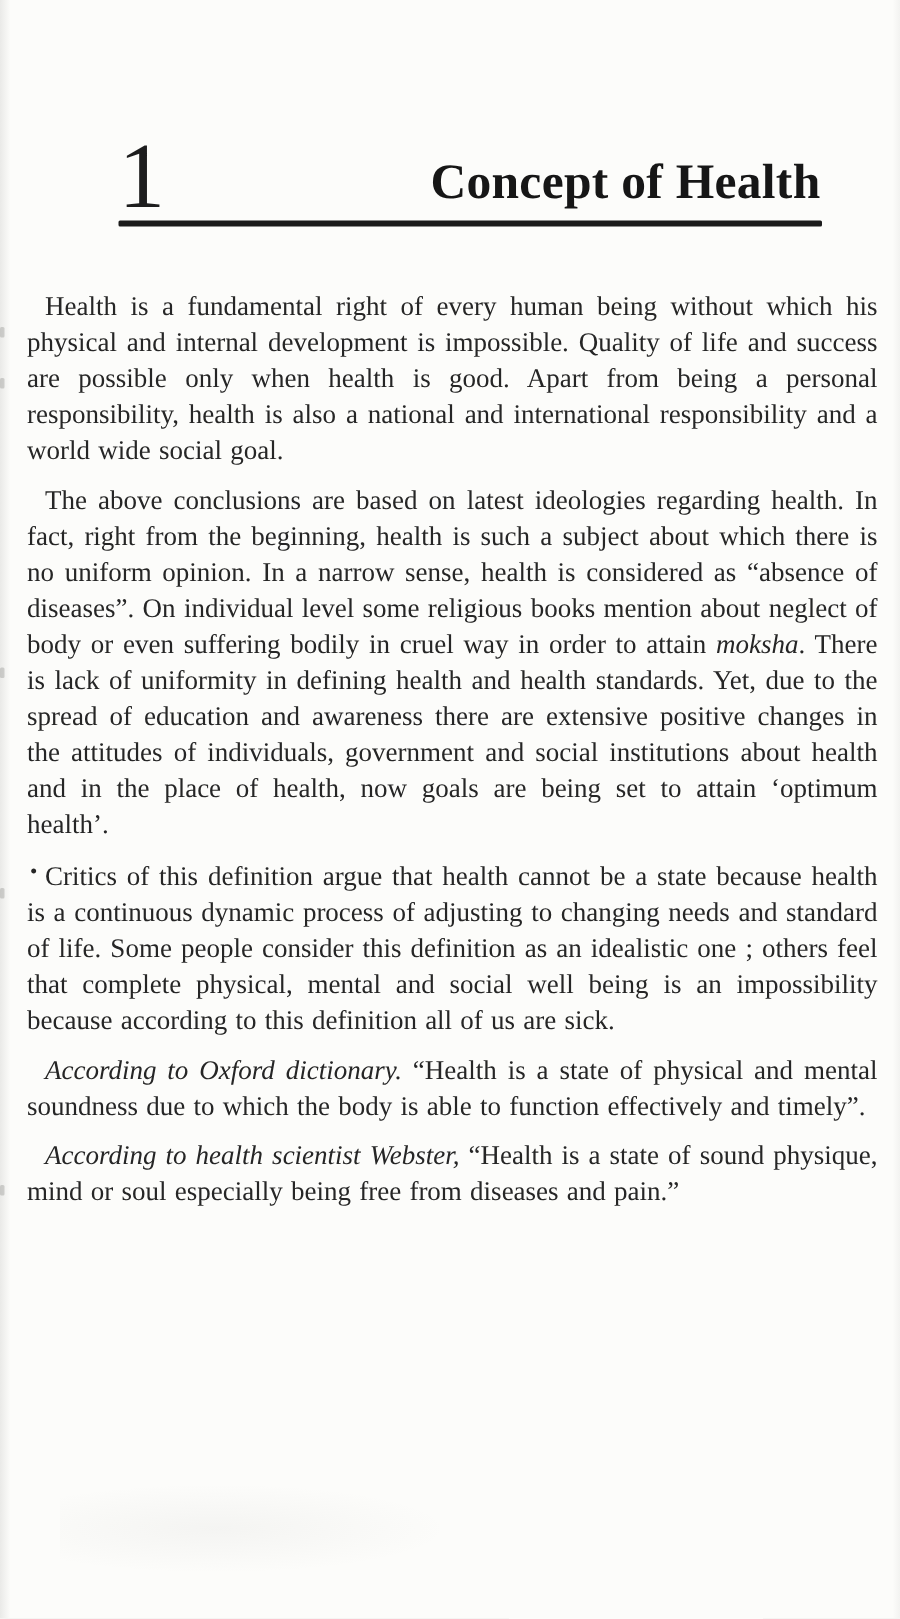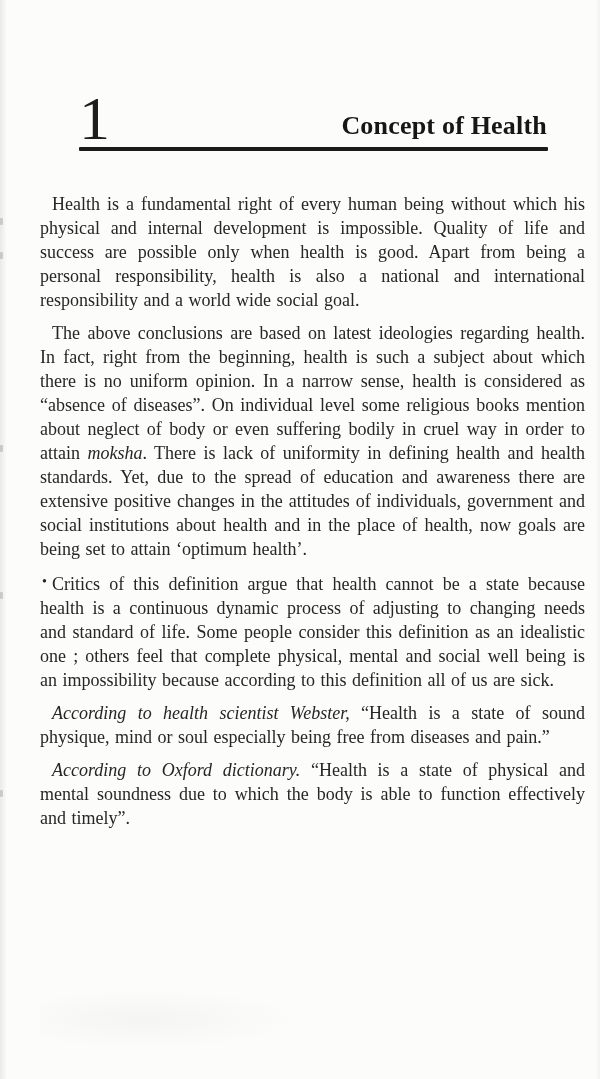--- a/index.html
+++ b/index.html
@@ -53,40 +53,40 @@
     font-size: 62px;
     line-height: 1;
     font-weight: 400;
     color: #1d1d1d;
     letter-spacing: 0;
   }
   .chapter-title {
     position: absolute;
     right: 0;
     bottom: 7px;
-    font-size: 26px;
+    font-size: 33px;
     line-height: 1;
     font-weight: 700;
     color: #161616;
     letter-spacing: 0.2px;
     margin-left: 28px;
   }
   .header-rule {
     position: absolute;
     left: 79px;
     top: 147px;
     width: 469px;
     height: 4px;
     background: #1b1b1b;
     border-radius: 1px;
   }
   
   .body-text {
     position: absolute;
-    left: 40px;
+    left: 18px;
     right: 15px;
     top: 192px;
   }
   .para {
     margin: 0 0 9px 0;
     font-size: 18px;
     line-height: 24px;
     text-align: justify;
     text-indent: 12px;
     word-spacing: 1px;
@@ -126,17 +126,17 @@
     <div class="chapter-num">1</div>
     <div class="chapter-title">Concept of Health</div>
   </header>
   <div class="header-rule"></div>
 
   <main class="body-text">
       <p class="para body"><span>Health is a fundamental right of every human being without which his physical and internal development is impossible. Quality of life and success are possible only when health is good. Apart from being a personal responsibility, health is also a national and international responsibility and a world wide social goal.</span></p>
       <p class="para body"><span>The above conclusions are based on latest ideologies regarding health. In fact, right from the beginning, health is such a subject about which there is no uniform opinion. In a narrow sense, health is considered as “absence of diseases”. On individual level some religious books mention about neglect of body or even suffering bodily in cruel way in order to attain </span><span class="it">moksha</span><span>. There is lack of uniformity in defining health and health standards. Yet, due to the spread of education and awareness there are extensive positive changes in the attitudes of individuals, government and social institutions about health and in the place of health, now goals are being set to attain ‘optimum health’.</span></p>
       <p class="para bullet"><span class="bullet-marker">•</span></p>
       <p class="para body"><span>Critics of this definition argue that health cannot be a state because health is a continuous dynamic process of adjusting to changing needs and standard of life. Some people consider this definition as an idealistic one ; others feel that complete physical, mental and social well being is an impossibility because according to this definition all of us are sick.</span></p>
+      <p class="para body"><span class="it">According to Oxford dictionary.</span><span> “Health is a state of physical and mental soundness due to which the body is able to function effectively and timely”.</span></p>
       <p class="para body"><span class="it">According to health scientist Webster,</span><span> “Health is a state of sound physique, mind or soul especially being free from diseases and pain.”</span></p>
-      <p class="para body"><span class="it">According to Oxford dictionary.</span><span> “Health is a state of physical and mental soundness due to which the body is able to function effectively and timely”.</span></p>
     </main>
 
 </div>
 
 </body></html>

